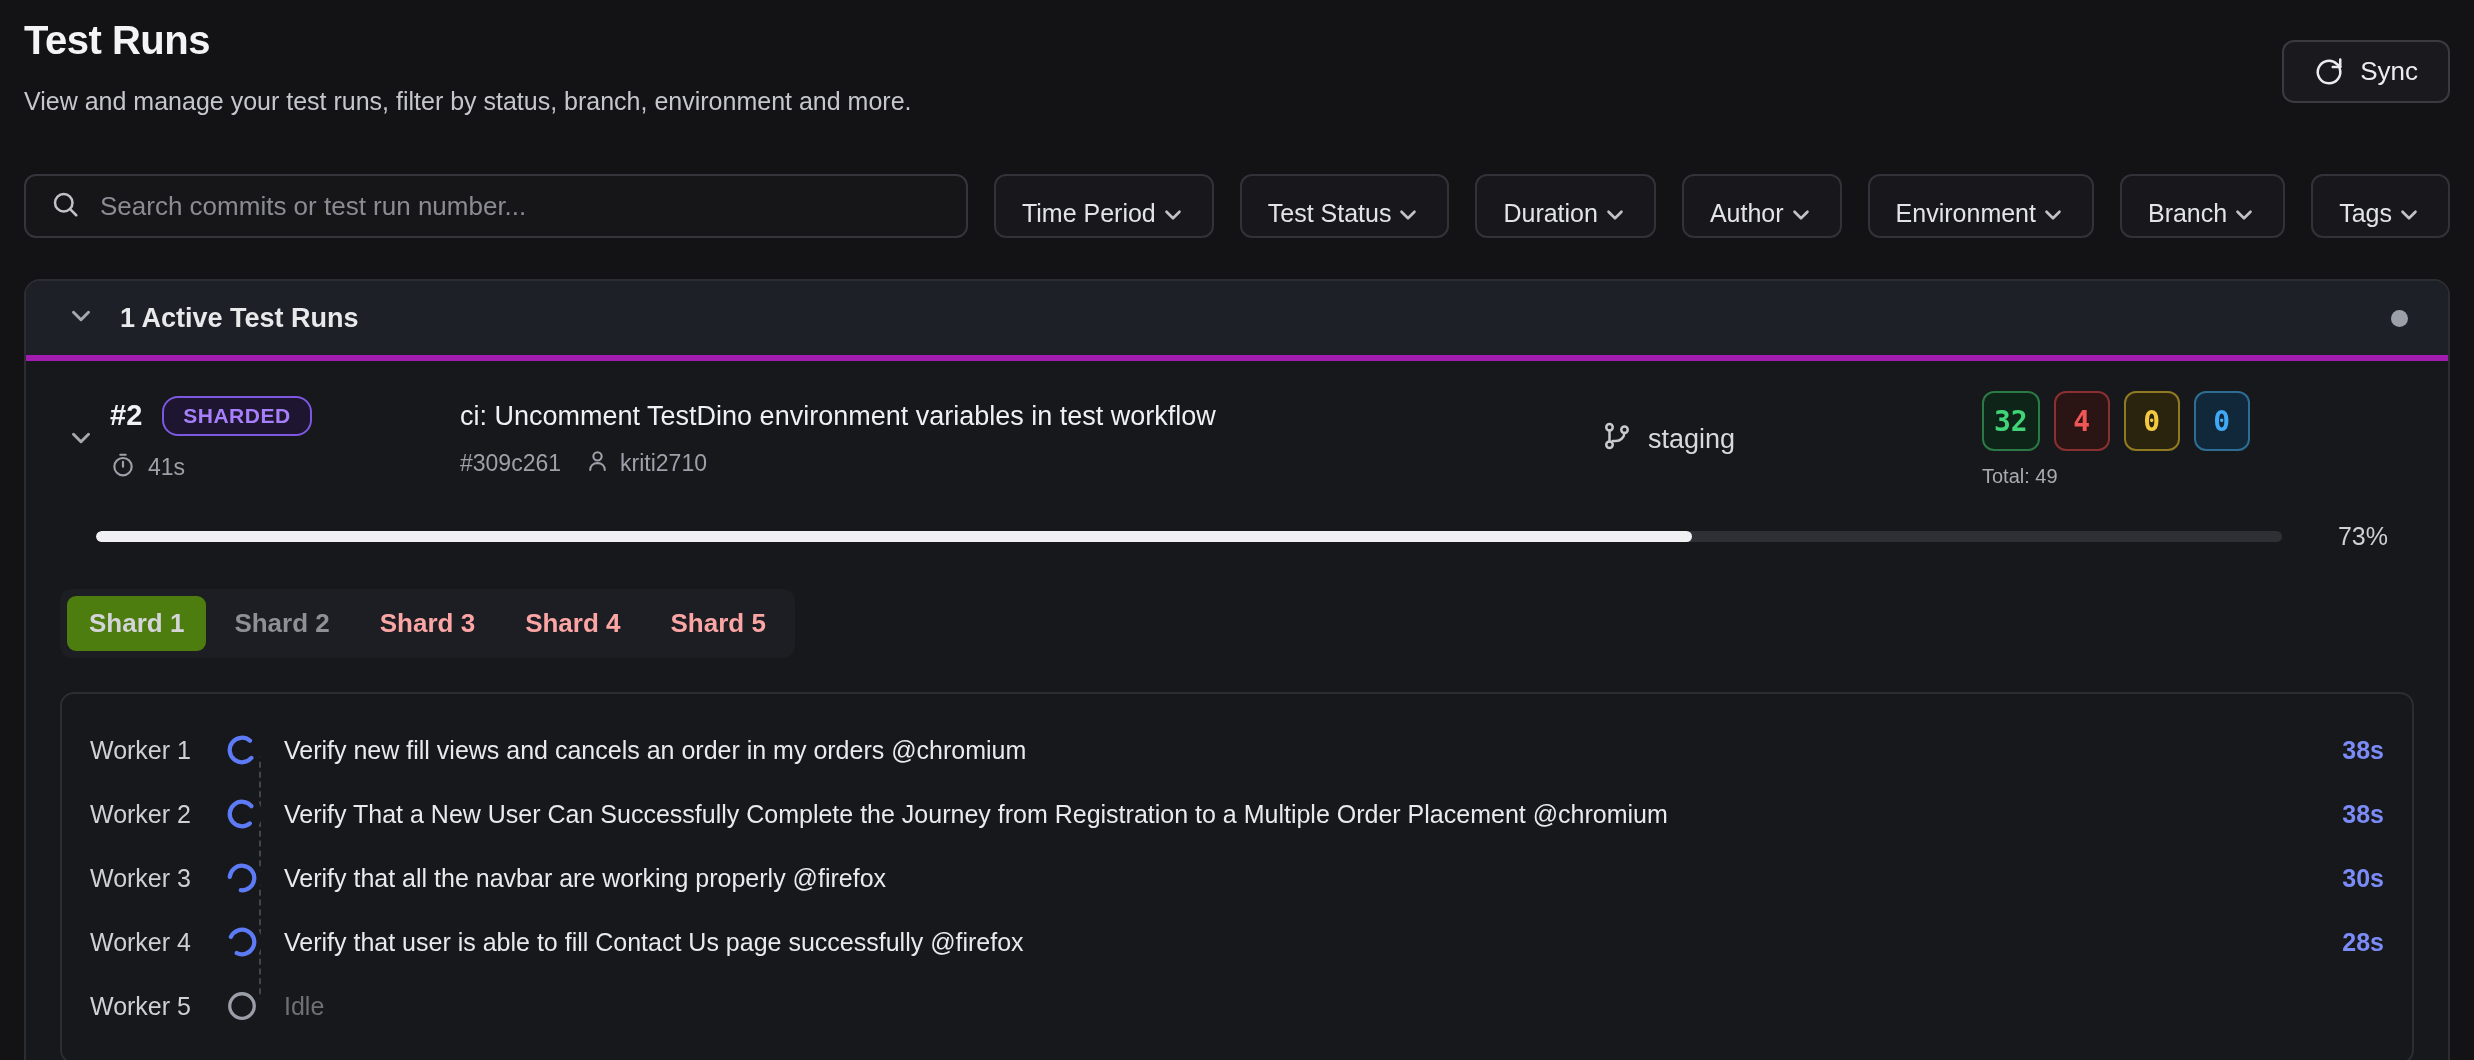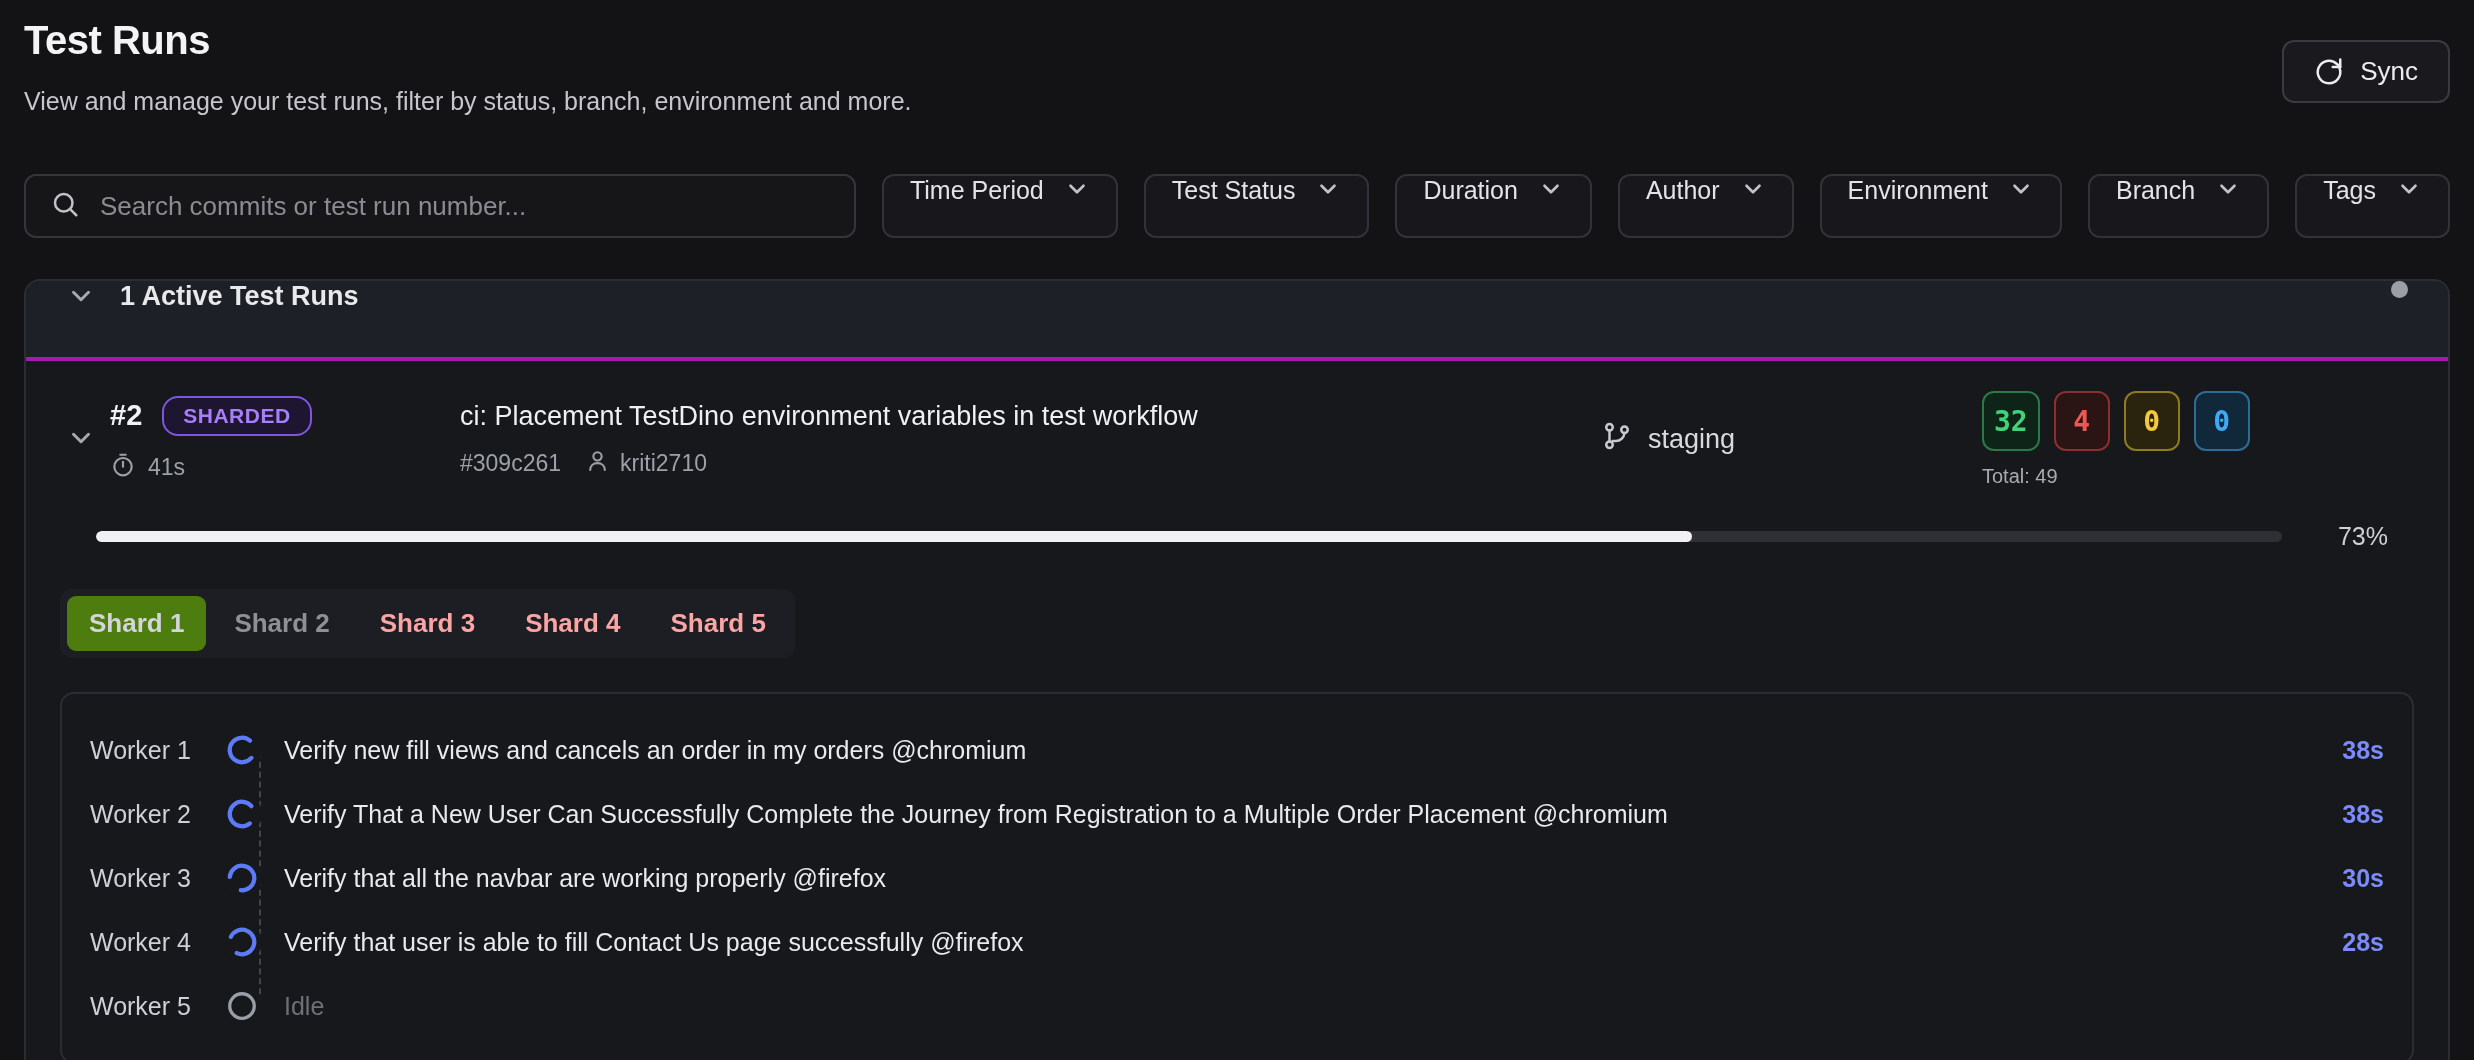--- a/index.html
+++ b/index.html
@@ -30,34 +30,34 @@
     flex: 1; display: flex; align-items: center; gap: 20px;
     border: 2px solid #35363c; border-radius: 12px; background: #161619;
     padding: 0 24px; min-width: 0;
   }
   .search-box input {
     flex: 1; background: transparent; border: none; outline: none;
     color: #e5e5ea; font-size: 26px; font-family: inherit;
   }
   .search-box input::placeholder { color: #8b8b93; }
   .filter-btn {
-    display: inline-flex; align-items: flex-start; gap: 20px; white-space: nowrap;
+    display: inline-flex; align-items: flex-end; gap: 4px; white-space: nowrap;
     background: #18181c; border: 2px solid #323338; border-radius: 12px;
-    color: #e3e4e8; font-size: 25px; font-family: inherit; padding: 0 26px; cursor: pointer;
+    color: #e3e4e8; font-size: 25px; font-family: inherit; padding: 8px 26px; cursor: pointer;
   }
   .filter-btn svg { display: block; }
 
   
   .card {
     margin-top: 41px; border: 2px solid #2c2d33; border-radius: 16px;
     background: #17181c; overflow: hidden;
   }
   .card-header {
-    height: 80px; background: #1d2127; border-bottom: 4px solid #a21caf;
-    display: flex; align-items: flex-start; padding: 0 40px; gap: 24px;
+    height: 80px; background: #1d2127; border-bottom: 6px solid #a21caf;
+    display: flex; align-items: center; padding: 0 40px; gap: 24px;
   }
   .card-header-title { font-size: 27px; font-weight: 600; color: #e8e9eb; }
   .live-dot { margin-left: auto; width: 17px; height: 17px; border-radius: 50%; background: #9ba0a8; }
 
   
   .run-info { display: flex; align-items: center; padding: 30px 196px 8px 40px; }
   .expander { width: 44px; display: flex; justify-content: flex-start; align-items: center; cursor: pointer; }
   .id-col { width: 350px; }
   .id-row { display: flex; align-items: center; gap: 20px; }
   .run-number { font-size: 29px; font-weight: 700; color: #f2f2f4; }
@@ -247,21 +247,21 @@
               <circle cx="12" cy="13.5" r="8"></circle>
                 <line x1="12" y1="13.5" x2="12" y2="9"></line>
                 <line x1="9.5" y1="2.5" x2="14.5" y2="2.5"></line>
             </svg>
           </span>
           <span>41s</span>
         </div>
       </div>
 
       <div class="commit-col">
-        <div class="commit-msg">ci: Placement TestDino environment variables in test workflow</div>
+        <div class="commit-msg">ci: Uncomment TestDino environment variables in test workflow</div>
         <div class="commit-meta">
           <span>#309c261</span>
           <span class="author-group">
             <span>
               <svg width="25" height="25" viewBox="0 0 24 24" fill="none" stroke="#9ca0a8" stroke-width="2" stroke-linecap="round" stroke-linejoin="round">
                 <circle cx="12" cy="8" r="4"></circle>
                   <path d="M5 21c0-4 3-6.5 7-6.5s7 2.5 7 6.5"></path>
               </svg>
             </span>
             <span>kriti2710</span>

